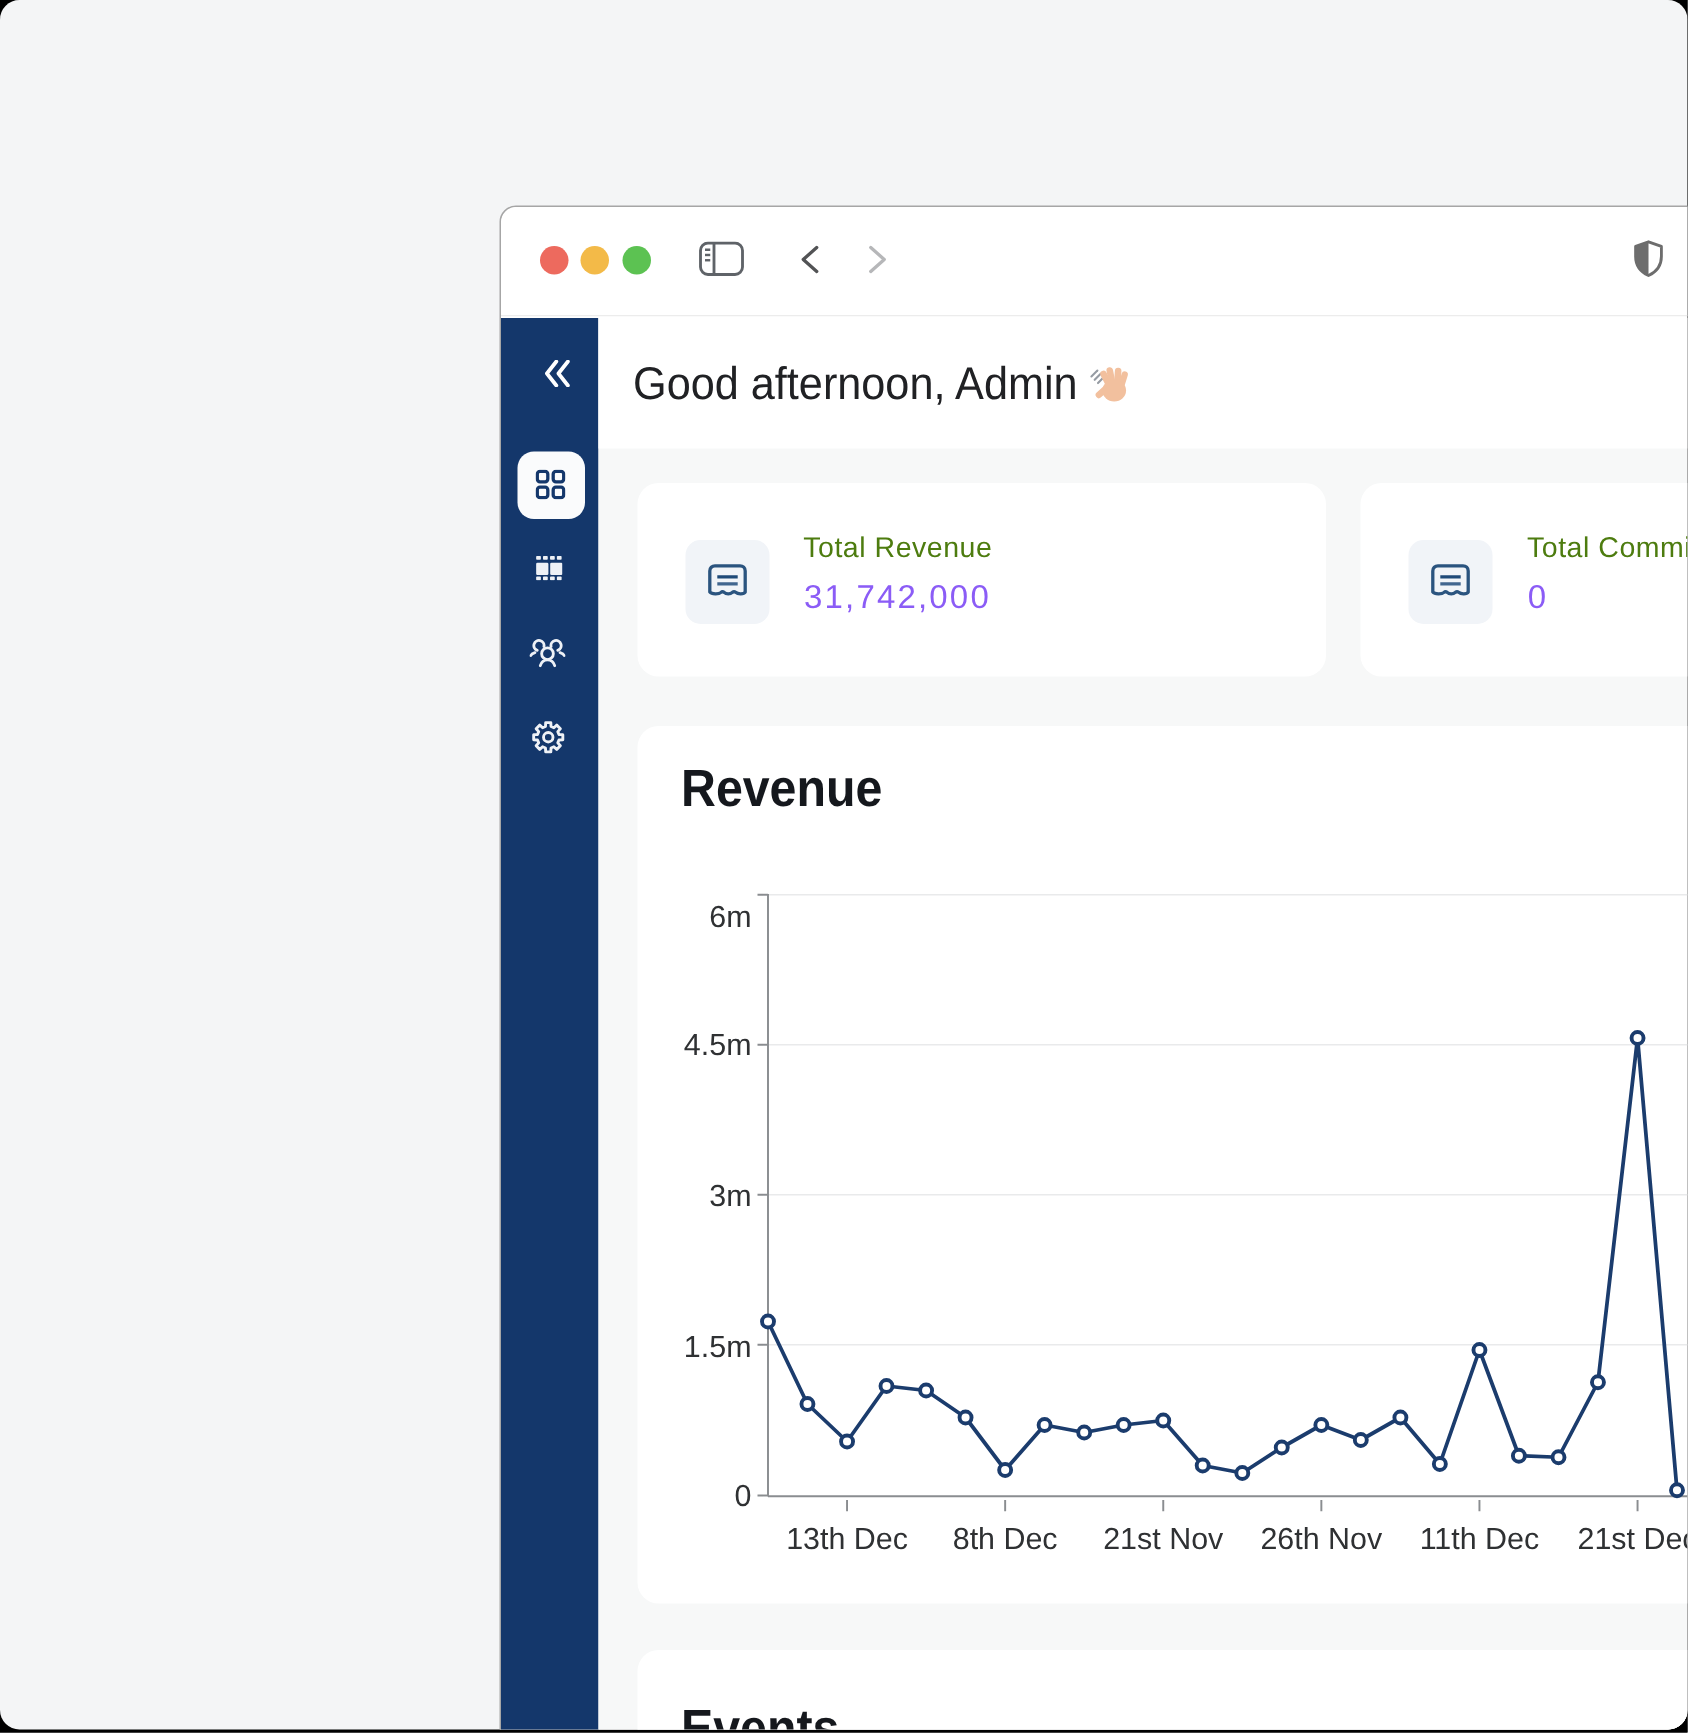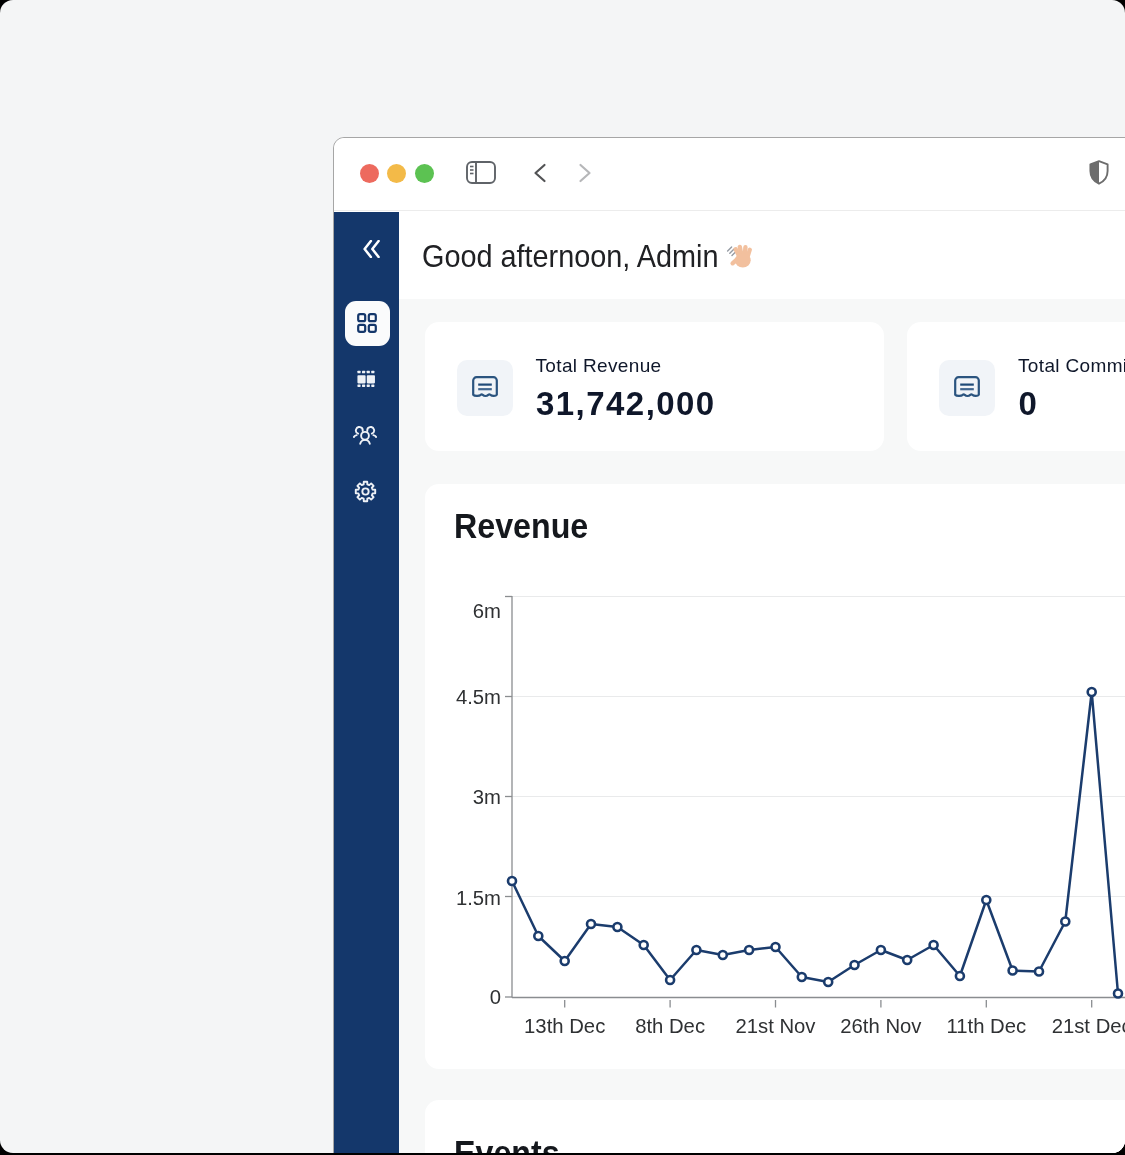--- a/index.html
+++ b/index.html
@@ -19,22 +19,22 @@
 .sideicon { position:absolute; }
 .main { position:absolute; left:64.5px; top:74px; width:1536px; height:1081px; background:#f7f8f8; }
 .pageheader { position:absolute; left:0; top:0; width:100%; height:87px; background:#fff; }
 .greeting { position:absolute; left:23px; top:27px; font-size:30.5px; color:#202124; white-space:nowrap; transform:scaleX(0.945); transform-origin:0 0; }
 .wave { position:absolute; left:327.5px; top:31px; }
 .card { position:absolute; background:#fff; border-radius:14px; }
 .statcard1 { left:26px; top:110px; width:459px; height:129px; }
 .statcard2 { left:508.5px; top:110px; width:459px; height:129px; }
 .stattile { position:absolute; left:32px; top:38px; width:56px; height:56px; background:#f1f4f8; border-radius:10px; }
 .stattile svg { position:absolute; left:14px; top:15px; }
-.statlabel { position:absolute; left:111px; top:33px; font-size:19px; color:#0f172a; letter-spacing:0.35px; }
-.statvalue { position:absolute; left:111.5px; top:62.7px; font-size:33px; font-weight:700; color:#0f172a; letter-spacing:1.45px; }
+.statlabel { position:absolute; left:111px; top:33px; font-size:19px; color:#4d7c0f; letter-spacing:0.35px; }
+.statvalue { position:absolute; left:111.5px; top:62.7px; font-size:22px; font-weight:400; color:#8b5cf6; letter-spacing:1.45px; }
 .revcard { left:26px; top:272px; width:1200px; height:585px; }
 .cardtitle { position:absolute; left:29px; top:22px; font-size:35px; font-weight:700; color:#15181d; transform:scaleX(0.92); transform-origin:0 0; }
 .evcard { left:26px; top:888px; width:1200px; height:300px; }
 .evtitle { position:absolute; left:29px; top:32.8px; font-size:35px; font-weight:700; color:#15181d; transform:scaleX(0.92); transform-origin:0 0; }
 </style>
 </head>
 <body>
 <div class="page">
   <div class="window">
     <div class="titlebar">

